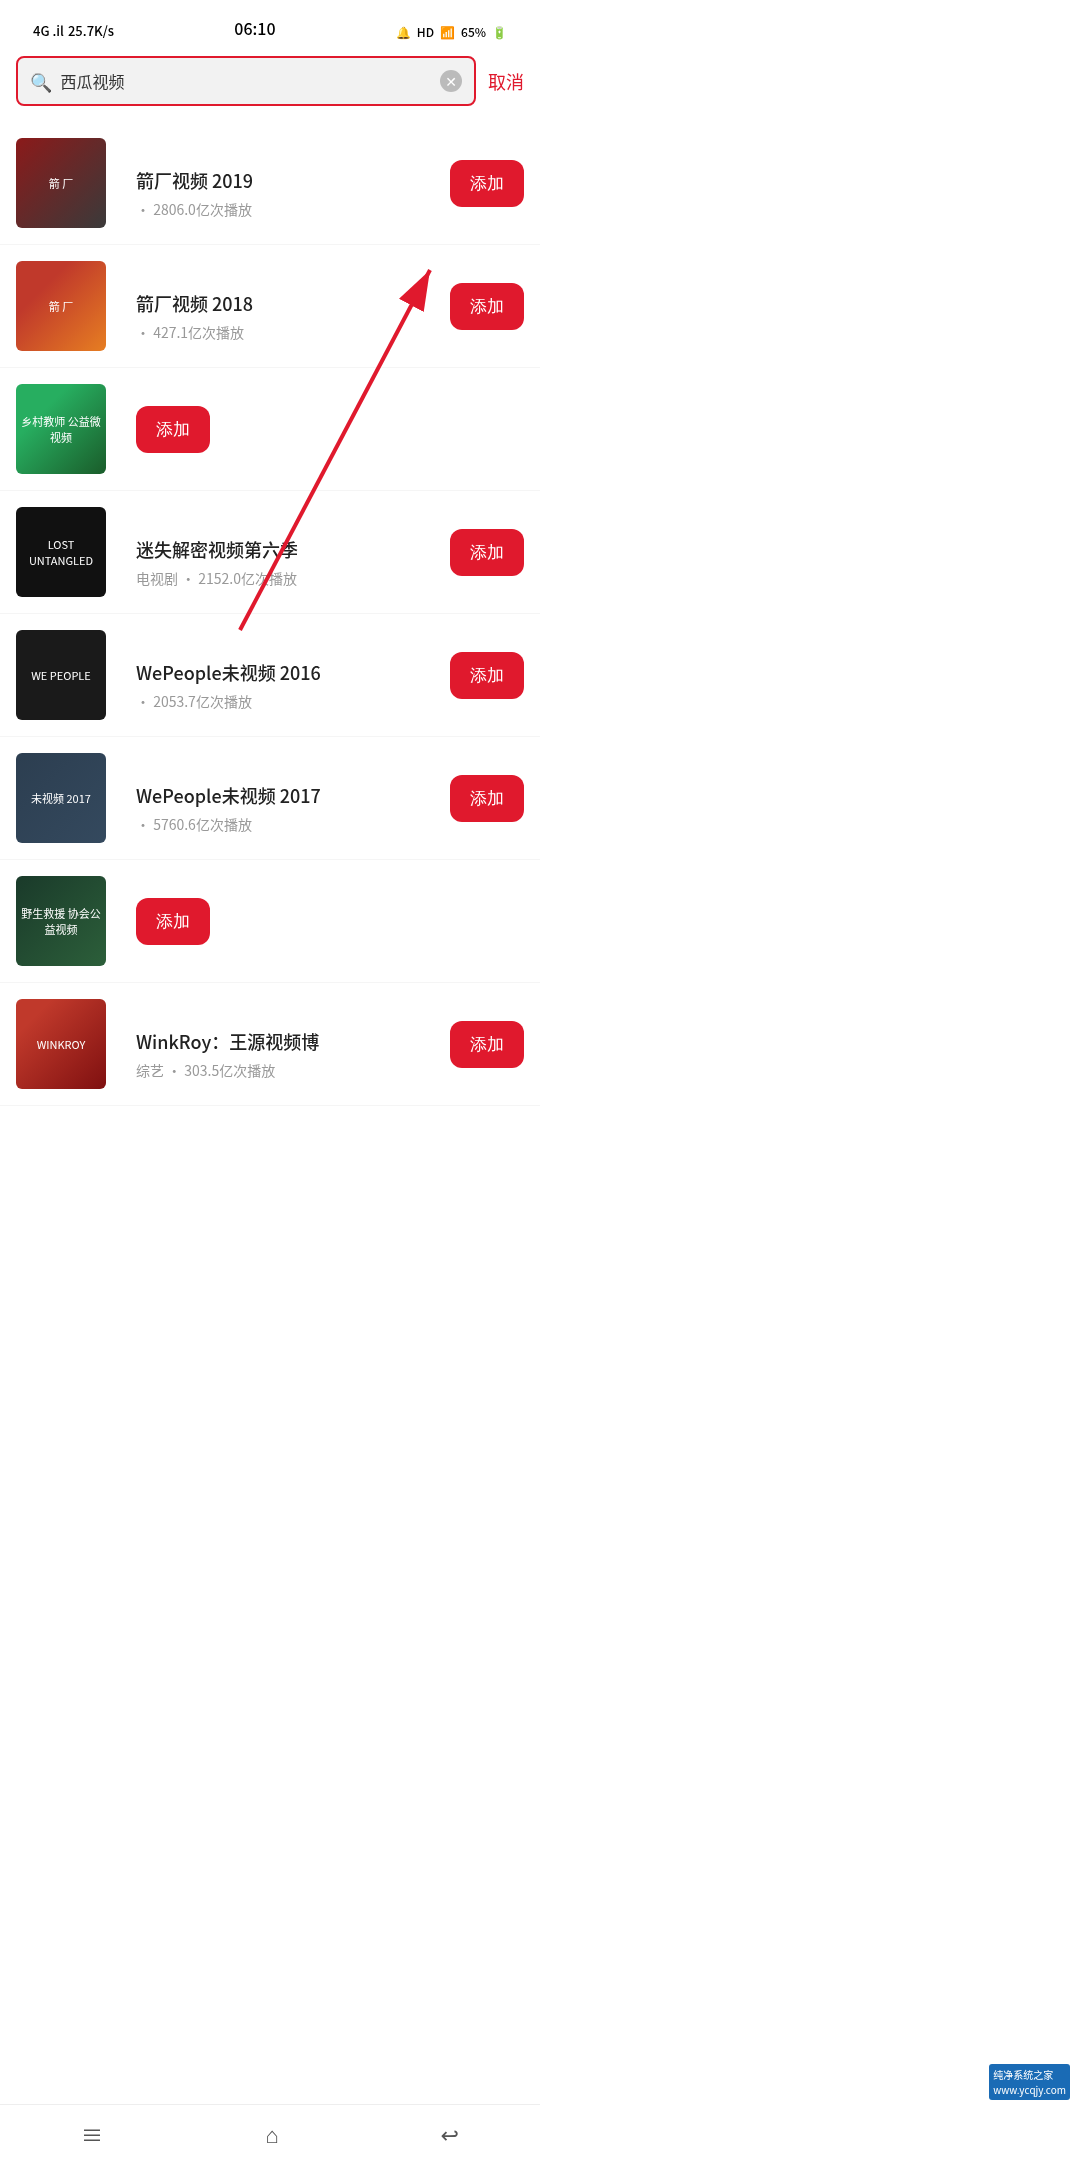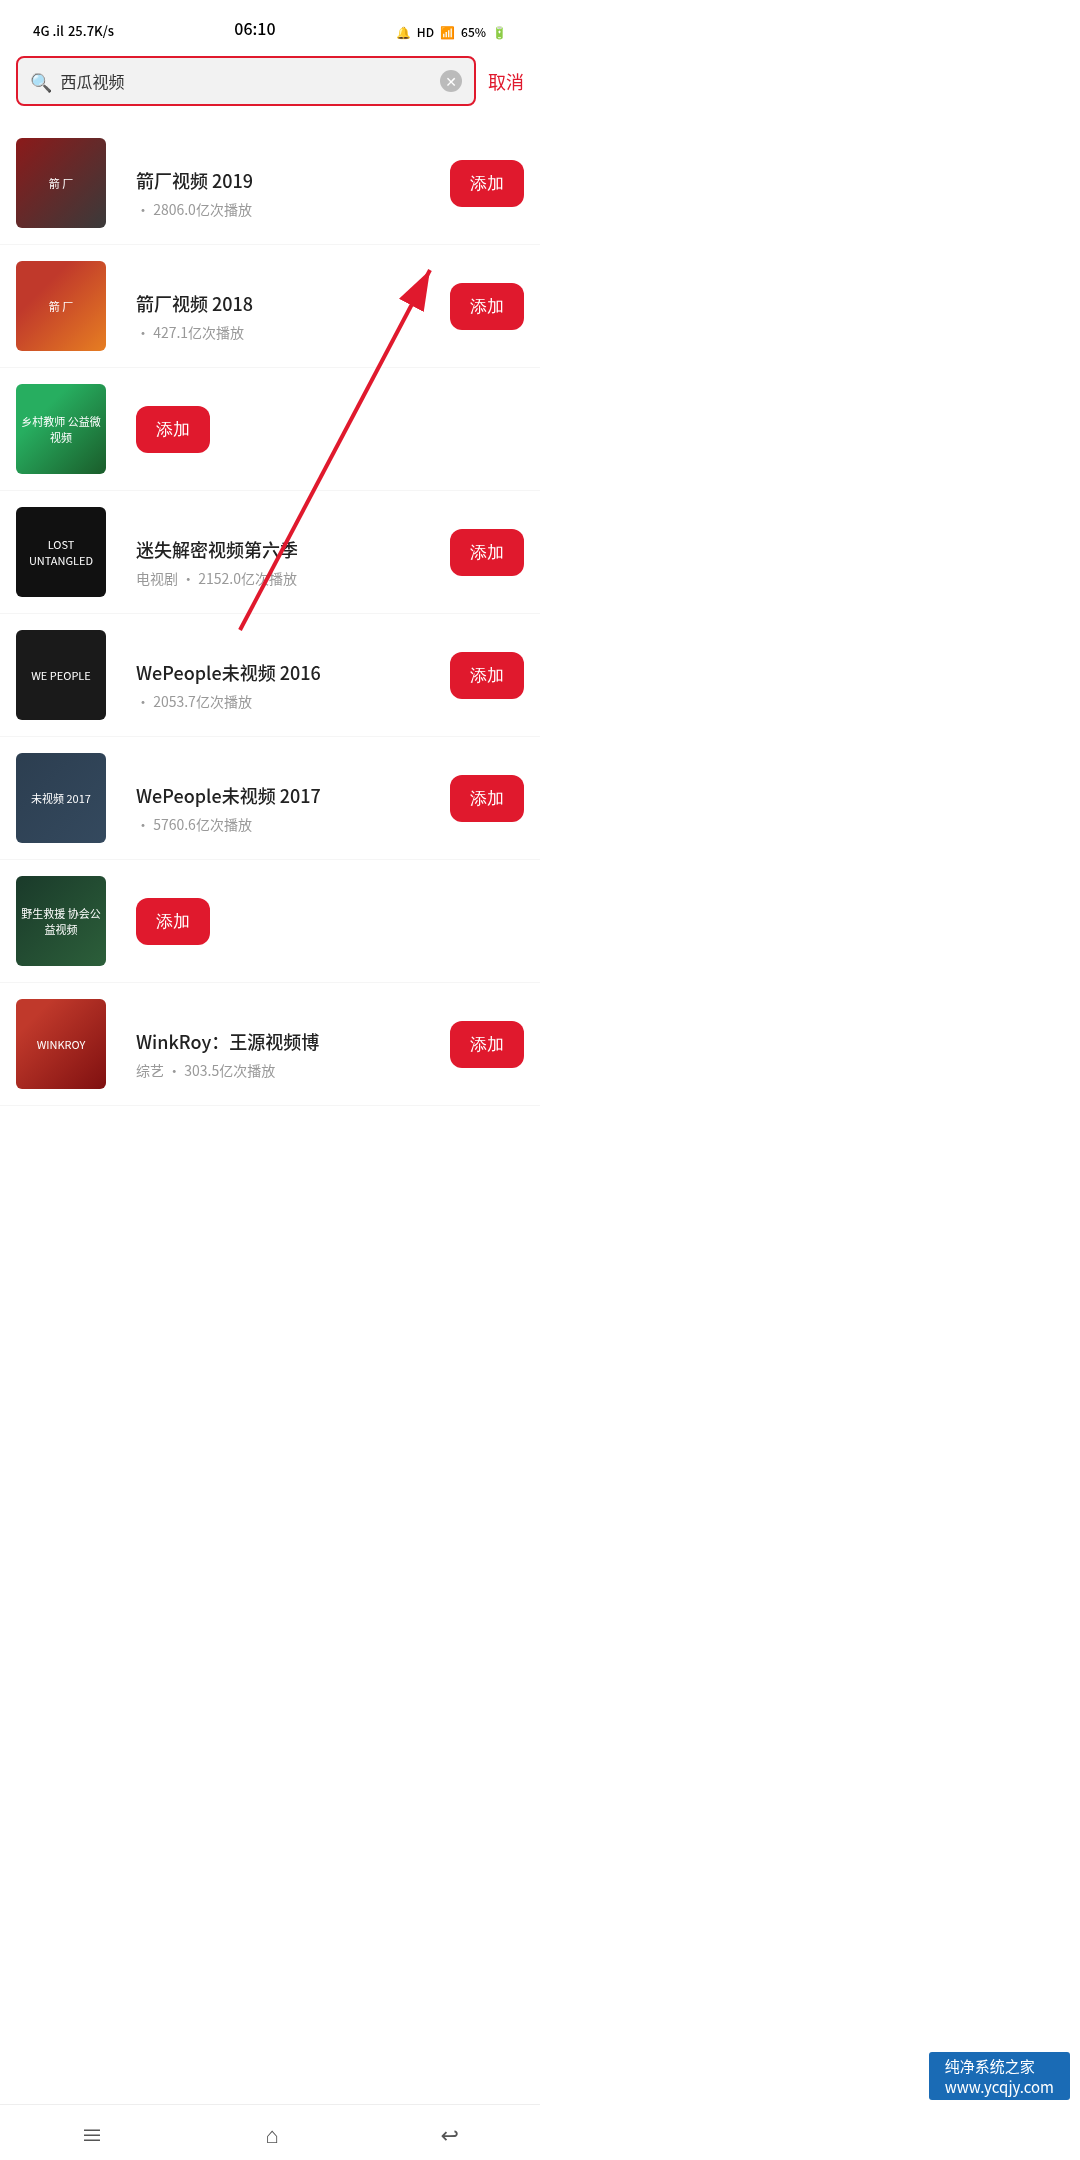--- a/index.html
+++ b/index.html
@@ -176,22 +176,22 @@
       cursor: pointer;
     }
 
     
     .watermark {
       position: fixed;
       bottom: 60px;
       right: 10px;
       background: #1a6bb5;
       color: #fff;
-      font-size: 15px;
-      padding: 3px 16px;
+      font-size: 10px;
+      padding: 3px 4px;
       border-radius: 3px;
       z-index: 200;
     }
   </style>
 </head>
 <body>
 
 <div class="status-bar">
   <div class="status-left">
     <span>4G .il</span>

